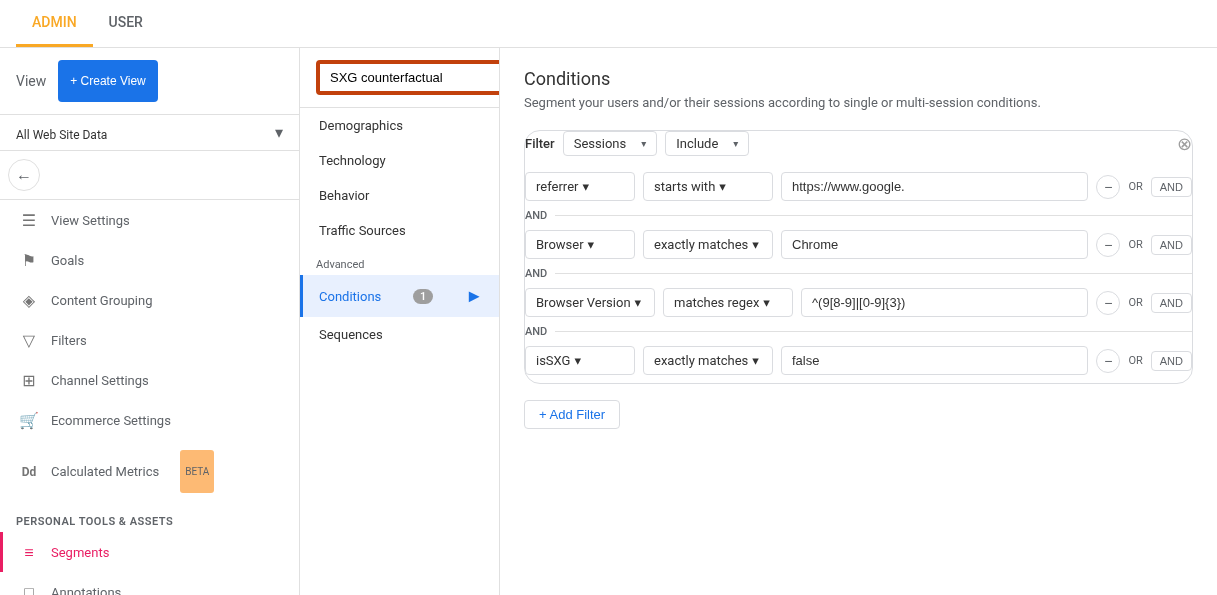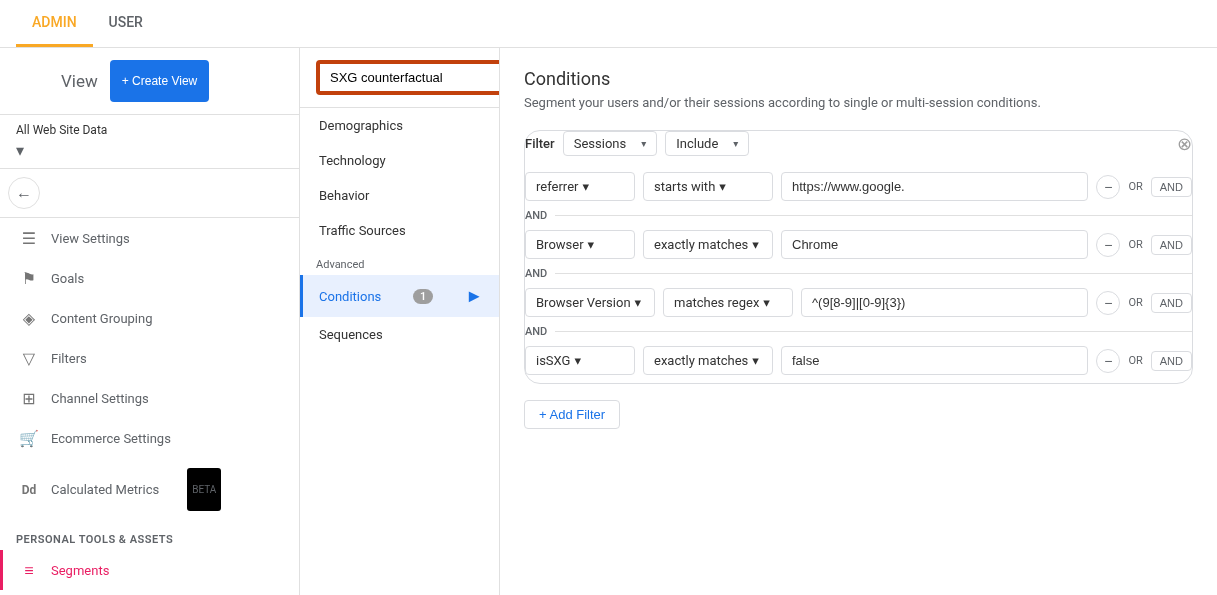--- a/index.html
+++ b/index.html
@@ -47,45 +47,43 @@
     }
 
     .sidebar-view-section {
       padding: 12px 16px;
       border-bottom: 1px solid #e0e0e0;
       display: flex;
       align-items: center;
       gap: 8px;
     }
     .sidebar-view-label {
-      font-size: 17px;
+      font-size: 14px;
       color: #5f6368;
       margin-right: 4px;
-      margin-left: 45px;
     }
     .create-view-btn {
       background: #1a73e8;
       color: #fff;
       border: none;
       border-radius: 4px;
       padding: 14px 12px;
       font-size: 12px;
       cursor: pointer;
       display: flex;
       align-items: center;
       gap: 4px;
     }
 
     .view-selector {
       display: flex;
-      align-items: flex-start;
+      align-items: flex-end;
       gap: 4px;
       padding: 8px 16px;
       border-bottom: 1px solid #e0e0e0;
-      flex-direction: column;
     }
     .view-selector-text {
       font-size: 12px;
       color: #333;
       flex: 1;
     }
     .view-selector-arrow {
       color: #5f6368;
       font-size: 16px;
     }
@@ -419,21 +417,21 @@
       <span class="icon">⊞</span>
       <span>Channel Settings</span>
     </div>
     <div class="sidebar-nav-item">
       <span class="icon">🛒</span>
       <span>Ecommerce Settings</span>
     </div>
     <div class="sidebar-nav-item">
       <span class="icon" style="font-size:12px;font-weight:bold;">Dd</span>
       <span>Calculated Metrics</span>
-      <span style="font-size:10px;background:#000000;padding:16px 5px;border-radius:3px;margin-left:16px;">BETA</span>
+      <span style="font-size:10px;background:#fdba74;padding:16px 5px;border-radius:3px;margin-left:9px;">BETA</span>
     </div>
 
     <div class="sidebar-section-header">PERSONAL TOOLS &amp; ASSETS</div>
     <div class="sidebar-nav-item active">
       <span class="icon" style="color:#e91e63;">≡</span>
       <span>Segments</span>
     </div>
     <div class="sidebar-nav-item">
       <span class="icon">□</span>
       <span>Annotations</span>

